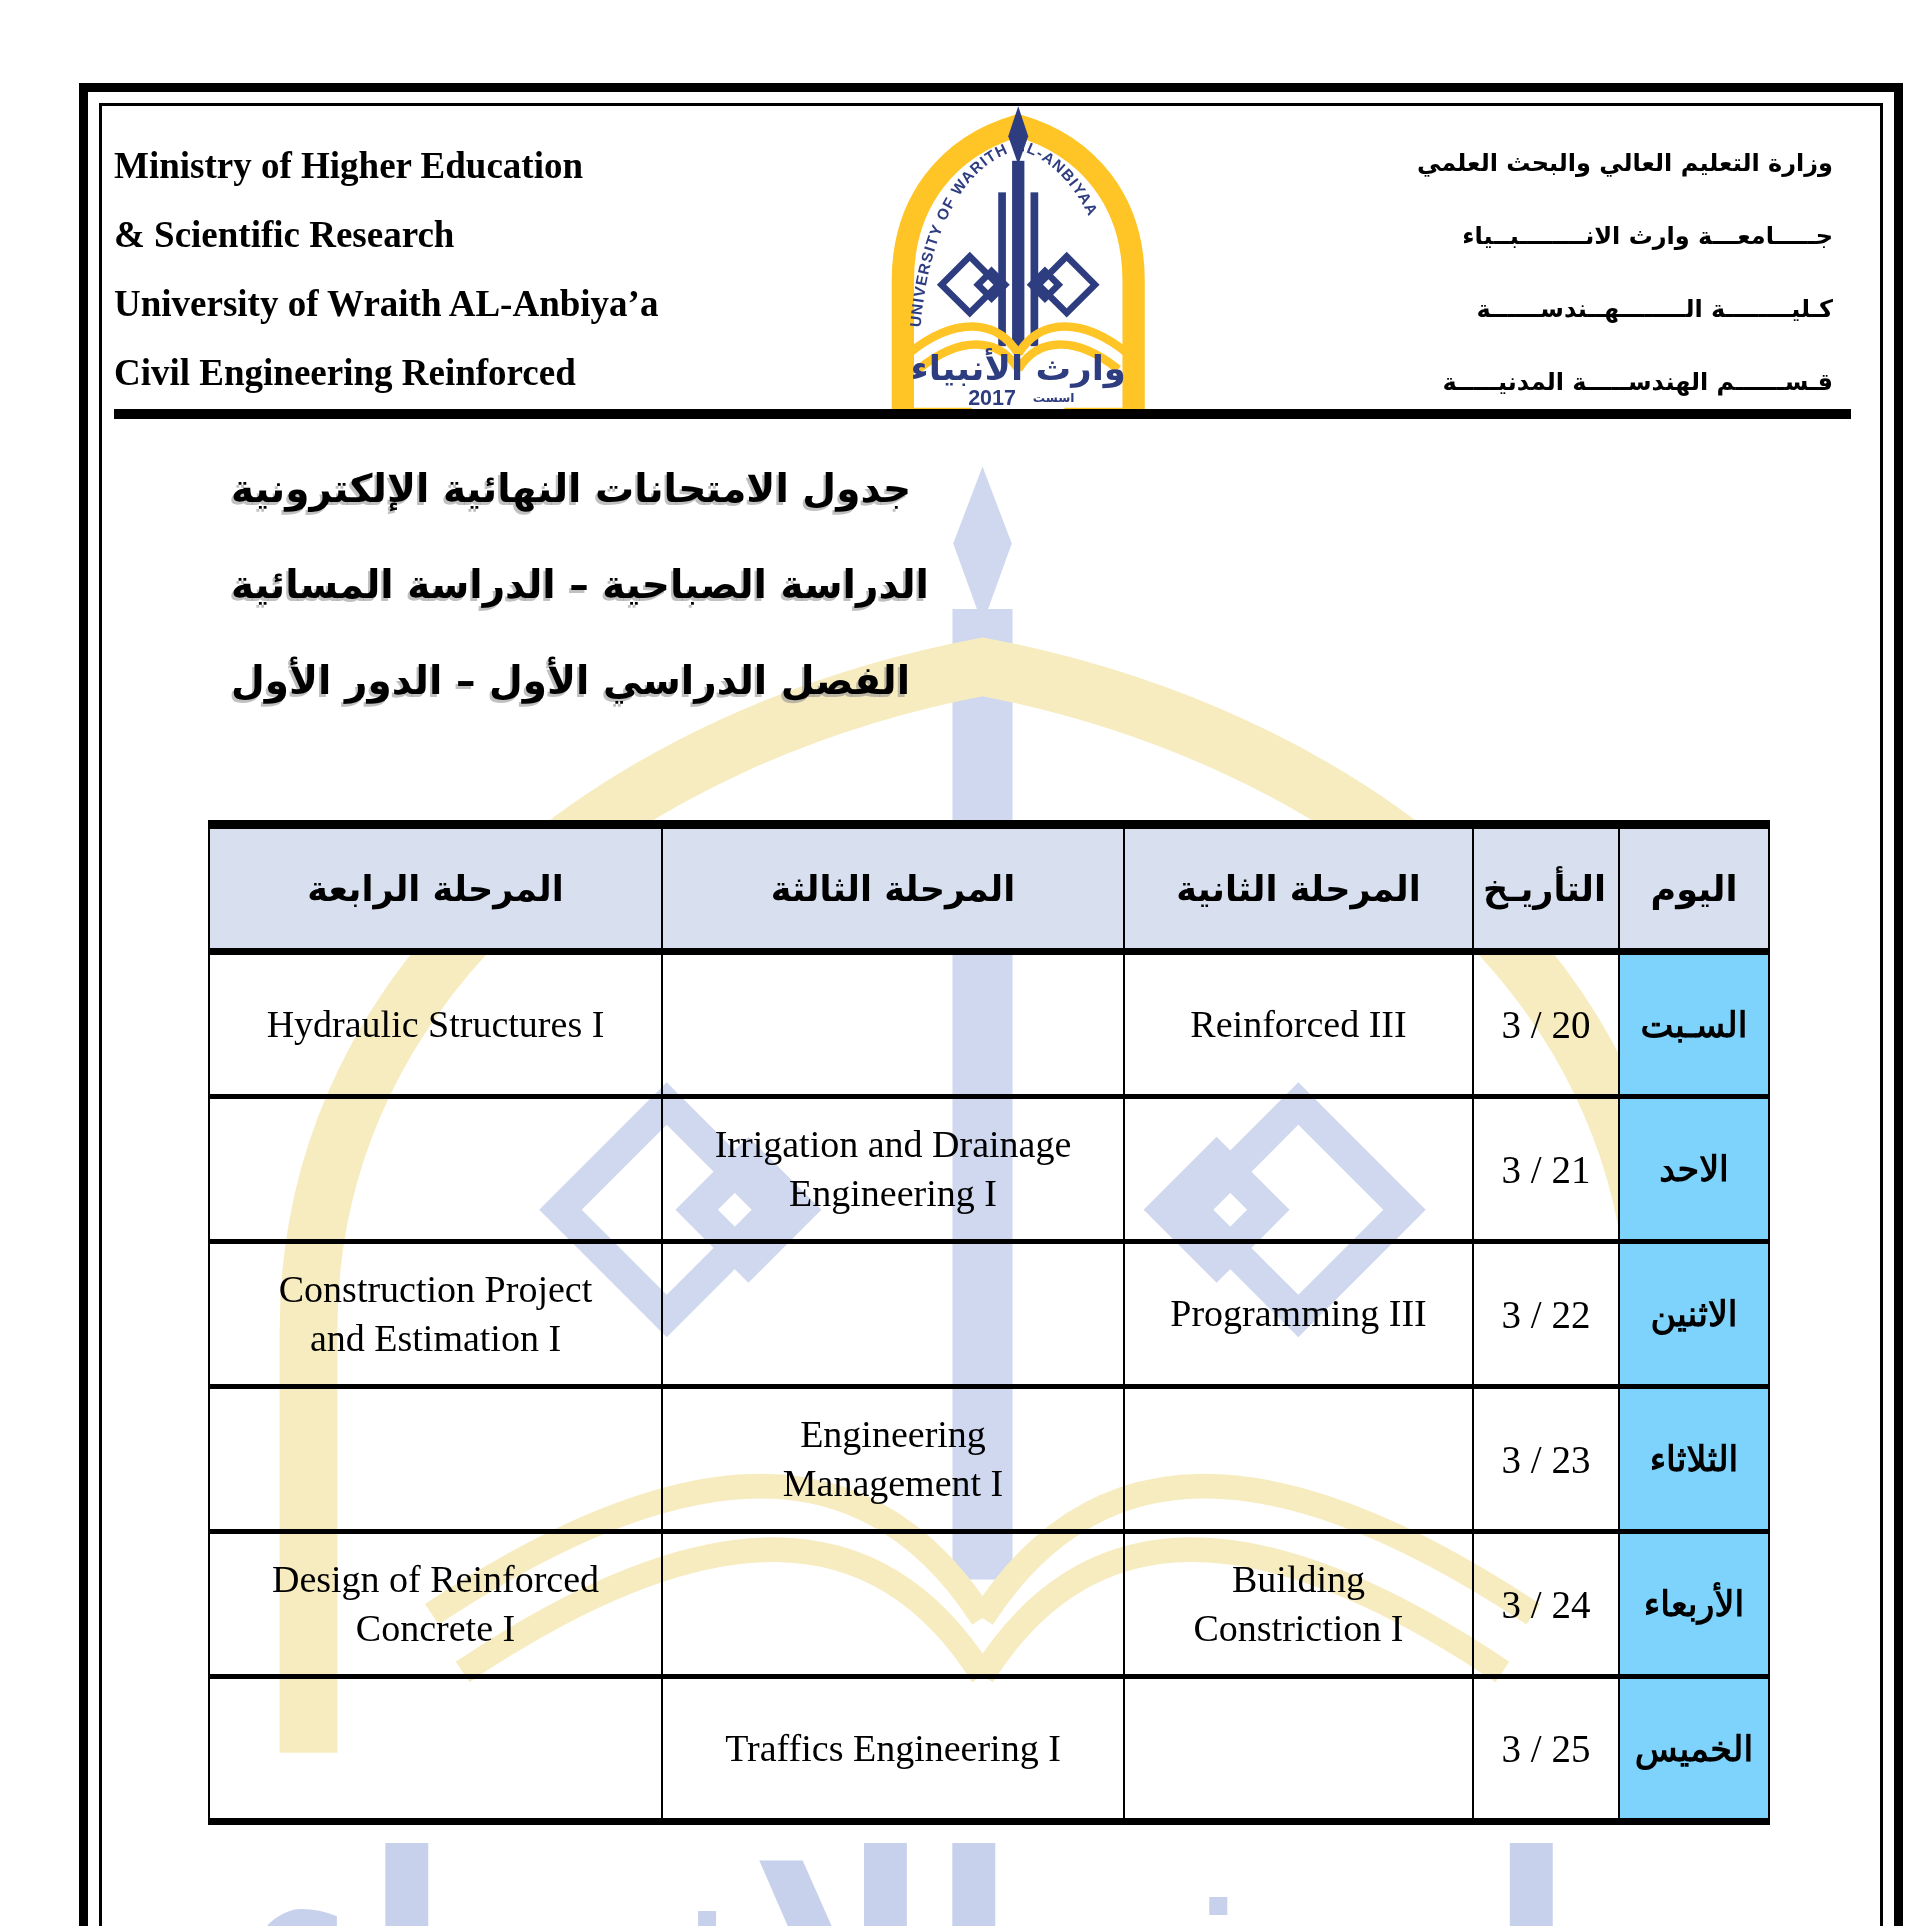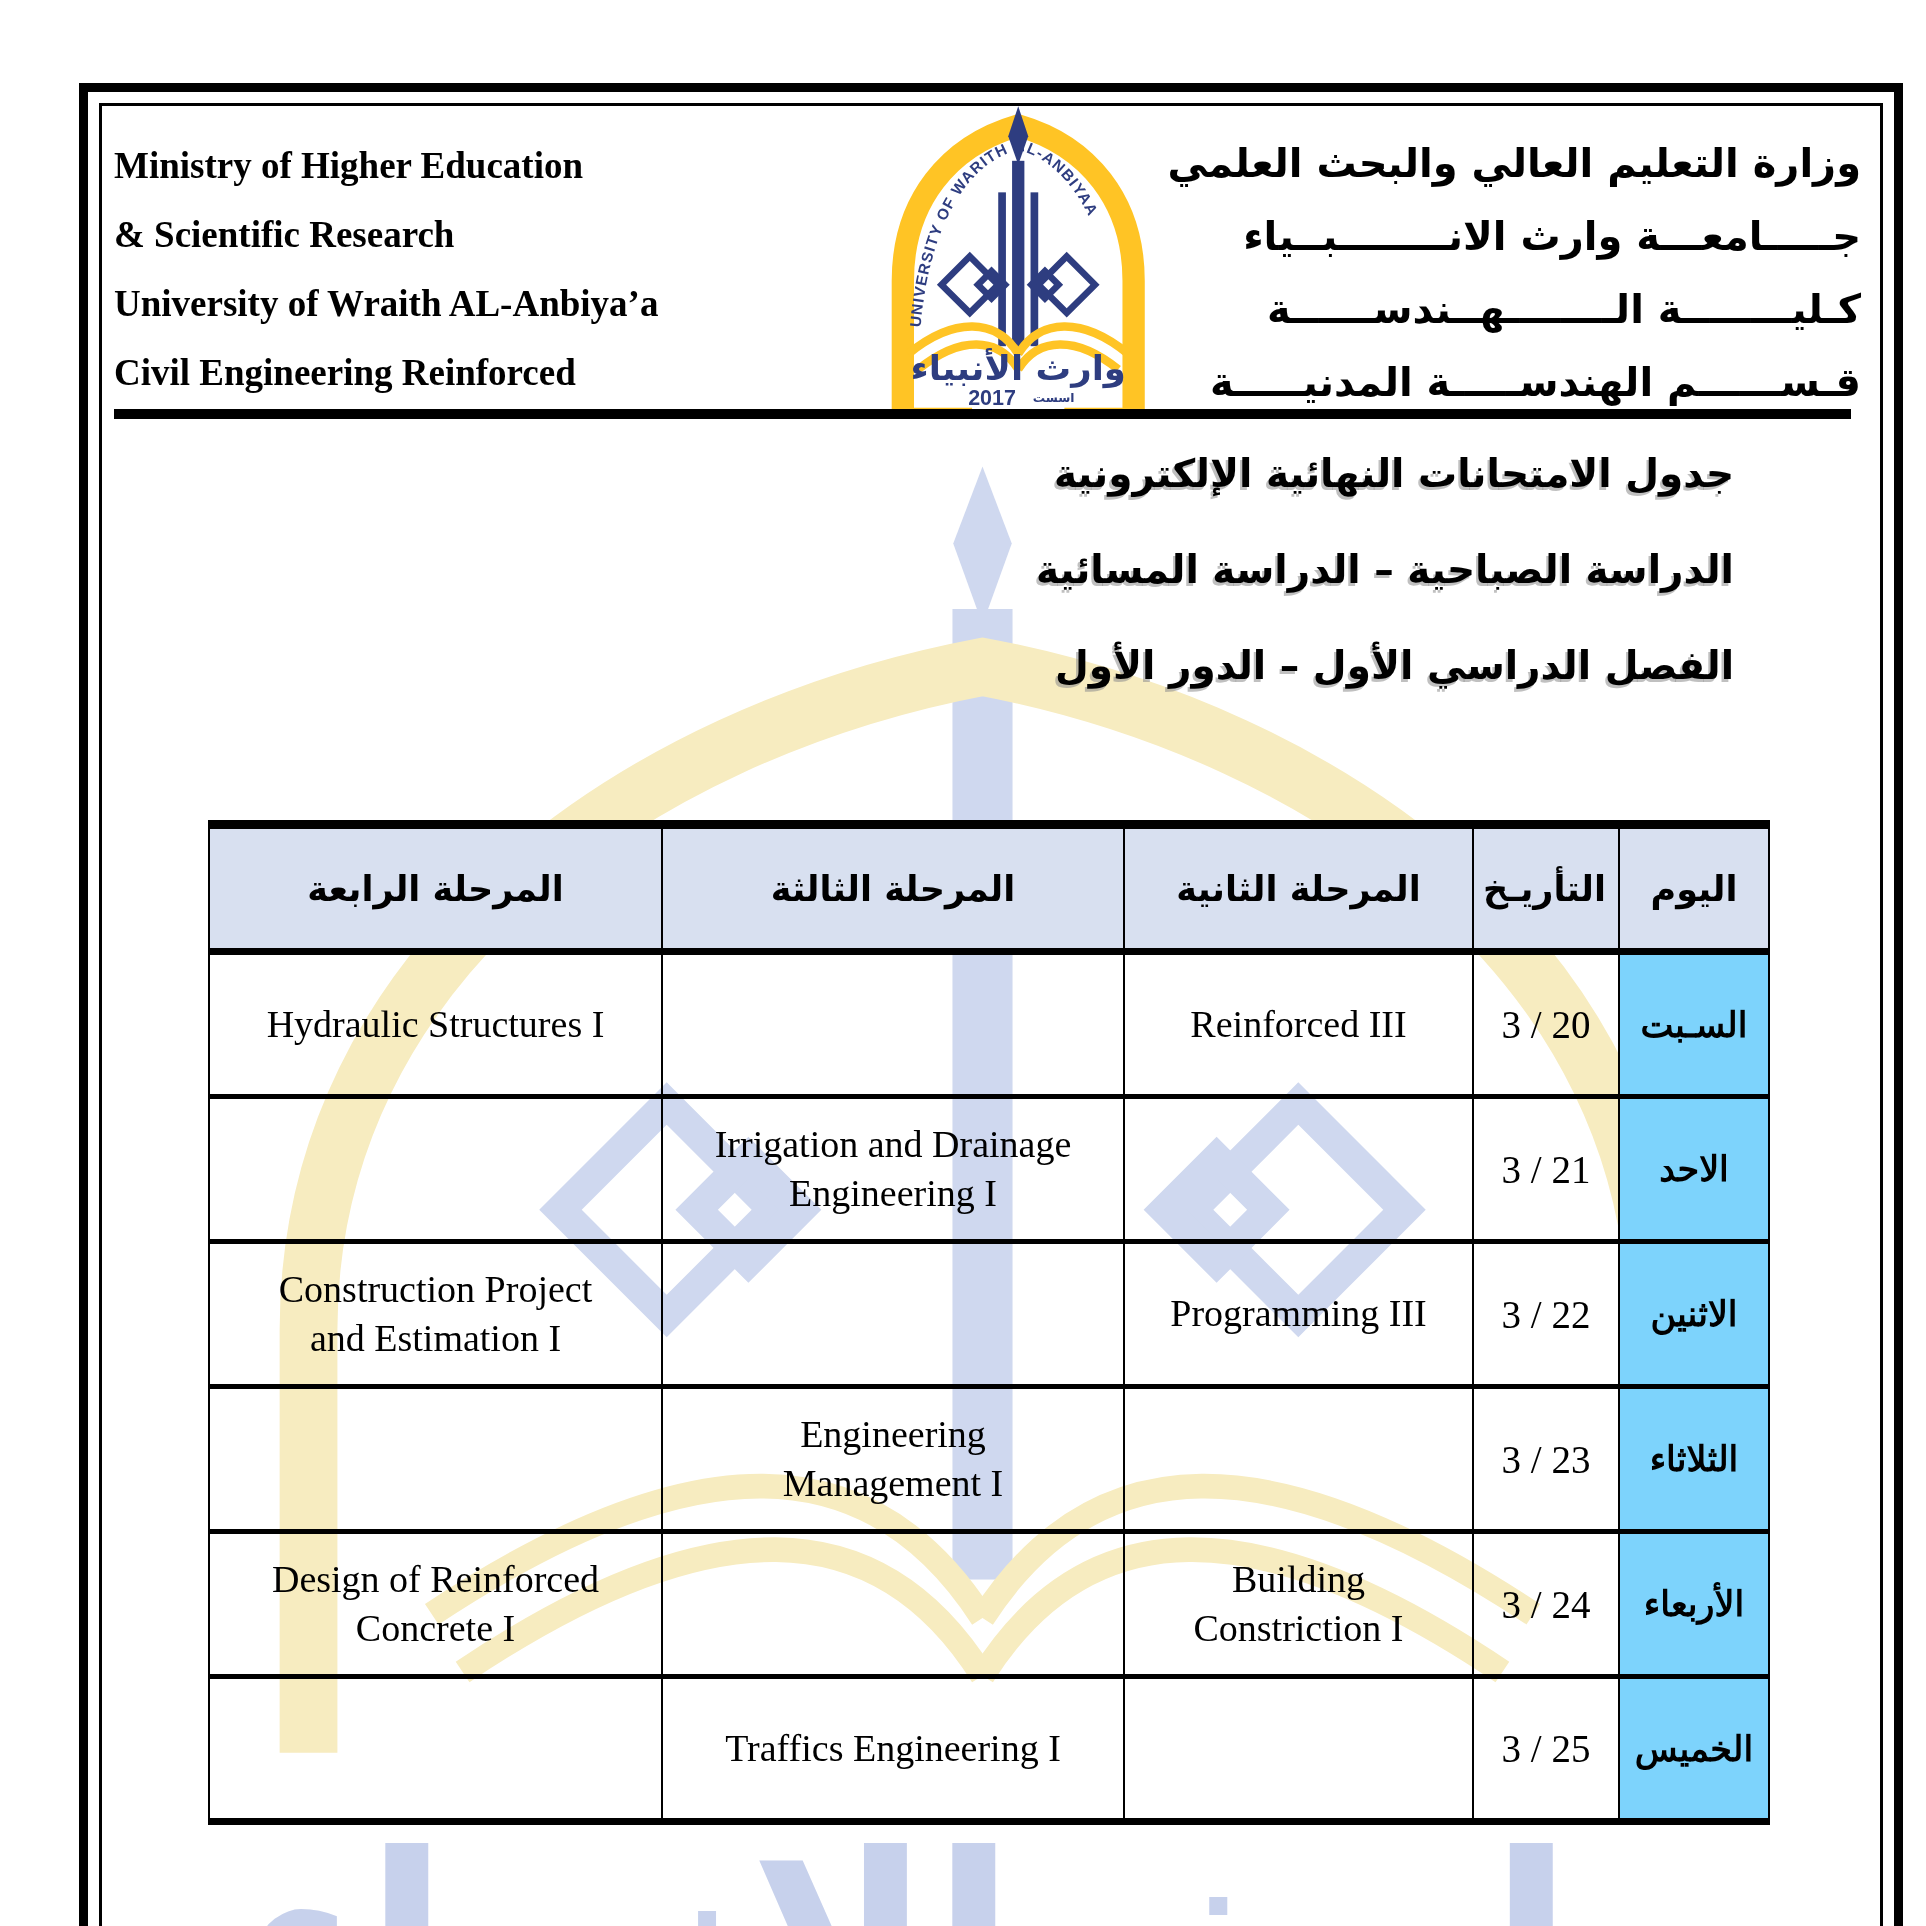--- a/index.html
+++ b/index.html
@@ -17,30 +17,30 @@
                   border:3.5px solid #000; z-index:3; pointer-events:none; }
 
   
   .watermark { position:absolute; left:193px; top:443px; width:1579px; height:1938px;
                z-index:1; pointer-events:none; }
   .wm-ar { font-family:"DejaVu Sans", sans-serif; font-weight:bold; }
 
   
   .hdr-en { position:absolute; left:114px; top:131px; width:713px; z-index:2;
             font-weight:bold; font-size:37px; line-height:69px; white-space:nowrap; }
-  .hdr-ar { position:absolute; right:104px; top:127px; width:678px; z-index:2;
-            direction:rtl; text-align:right; font-weight:bold; font-size:40px;
+  .hdr-ar { position:absolute; right:132px; top:127px; width:678px; z-index:2;
+            direction:rtl; text-align:right; font-weight:bold; font-size:24px;
             line-height:73px; white-space:nowrap; }
   .logo { position:absolute; left:869px; top:100px; width:300px; height:327px; z-index:2; }
   .hdr-rule { position:absolute; left:114px; top:409px; width:1737px; height:10px;
               background:#000; z-index:2; }
 
   
-  .titles { position:absolute; left:231px; right:231px; top:449px; z-index:2;
-            direction:rtl; text-align:right; }
+  .titles { position:absolute; left:231px; right:231px; top:464px; z-index:2;
+            direction:rtl; text-align:left; }
   .title-line { font-family:"DejaVu Sans", sans-serif; font-weight:bold; font-size:39px;
                 line-height:49px; margin-bottom:47px;
                 text-shadow:-2.3px 3.1px 0 rgba(140,140,140,0.55); }
 
   
   .tbl-wrap { position:absolute; left:208px; top:820px; z-index:2; }
   table { border-collapse:collapse; table-layout:fixed; width:1560px;
           direction:rtl; text-align:center; background:transparent; }
   th, td { border:2.3px solid #000; vertical-align:middle; padding:0 12px; }
   thead th { border-top-width:9.2px; border-bottom-width:7.7px; background:#D8E0F0;

